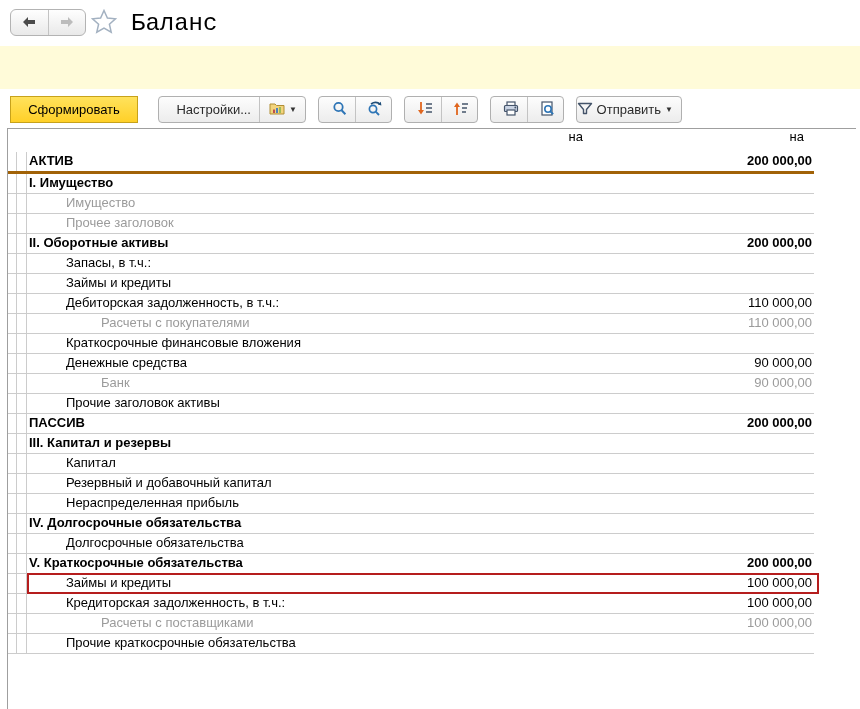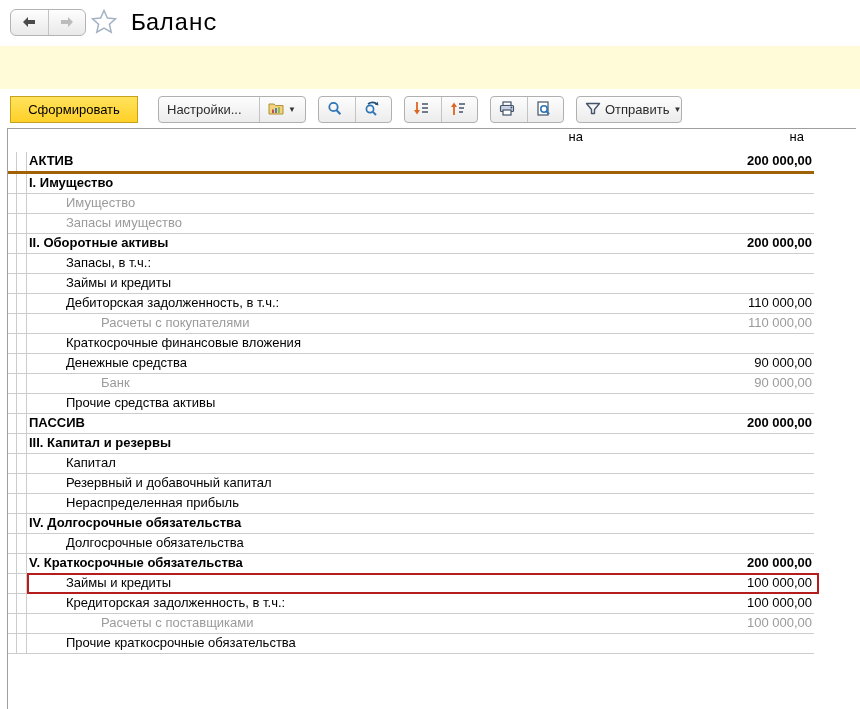--- a/index.html
+++ b/index.html
@@ -49,21 +49,21 @@
   .gen-btn {
     position:absolute; left:10px; top:7px; width:128px; height:27px;
     background:linear-gradient(#ffe25c,#ffd028); border:1px solid #c7a21b; border-radius:0;
     font:13px "Liberation Sans", sans-serif; color:#000; cursor:pointer; text-align:center;
   }
   .tb-group {
     position:absolute; top:7px; height:27px; display:flex;
     border:1px solid #b0b0b0; border-radius:4px; background:linear-gradient(#fdfdfd,#ececec);
     overflow:hidden;
   }
-  .tb-seg { display:flex; align-items:center; justify-content:flex-start; gap:4px;
+  .tb-seg { display:flex; align-items:center; justify-content:flex-end; gap:4px;
             padding:0 8px; font-size:13px; color:#2b2b2b; cursor:pointer; }
   .tb-seg + .tb-seg { border-left:1px solid #c3c3c3; }
   .caret { font-size:8px; color:#333; line-height:1; }
 
   
   .report {
     position:absolute; left:7px; top:128px; width:849px; height:581px;
     border-top:1px solid #9f9f9f; border-left:1px solid #9f9f9f;
   }
   .rows { width:806px; }
@@ -297,21 +297,21 @@
     <div class="ga"></div>
     <div class="gb"></div>
     <div class="name">Имущество</div>
     <div class="v1"></div>
     <div class="v2"></div>
   </div>
 
   <div class="row detail i1">
     <div class="ga"></div>
     <div class="gb"></div>
-    <div class="name">Запасы имущество</div>
+    <div class="name">Прочее заголовок</div>
     <div class="v1"></div>
     <div class="v2"></div>
   </div>
 
   <div class="row section i0">
     <div class="ga"></div>
     <div class="gb"></div>
     <div class="name">II. Оборотные активы</div>
     <div class="v1"></div>
     <div class="v2">200 000,00</div>
@@ -369,21 +369,21 @@
     <div class="ga"></div>
     <div class="gb"></div>
     <div class="name">Банк</div>
     <div class="v1"></div>
     <div class="v2">90 000,00</div>
   </div>
 
   <div class="row item i1">
     <div class="ga"></div>
     <div class="gb"></div>
-    <div class="name">Прочие средства активы</div>
+    <div class="name">Прочие заголовок активы</div>
     <div class="v1"></div>
     <div class="v2"></div>
   </div>
 
   <div class="row total i0">
     <div class="ga"></div>
     <div class="gb"></div>
     <div class="name">ПАССИВ</div>
     <div class="v1"></div>
     <div class="v2">200 000,00</div>

